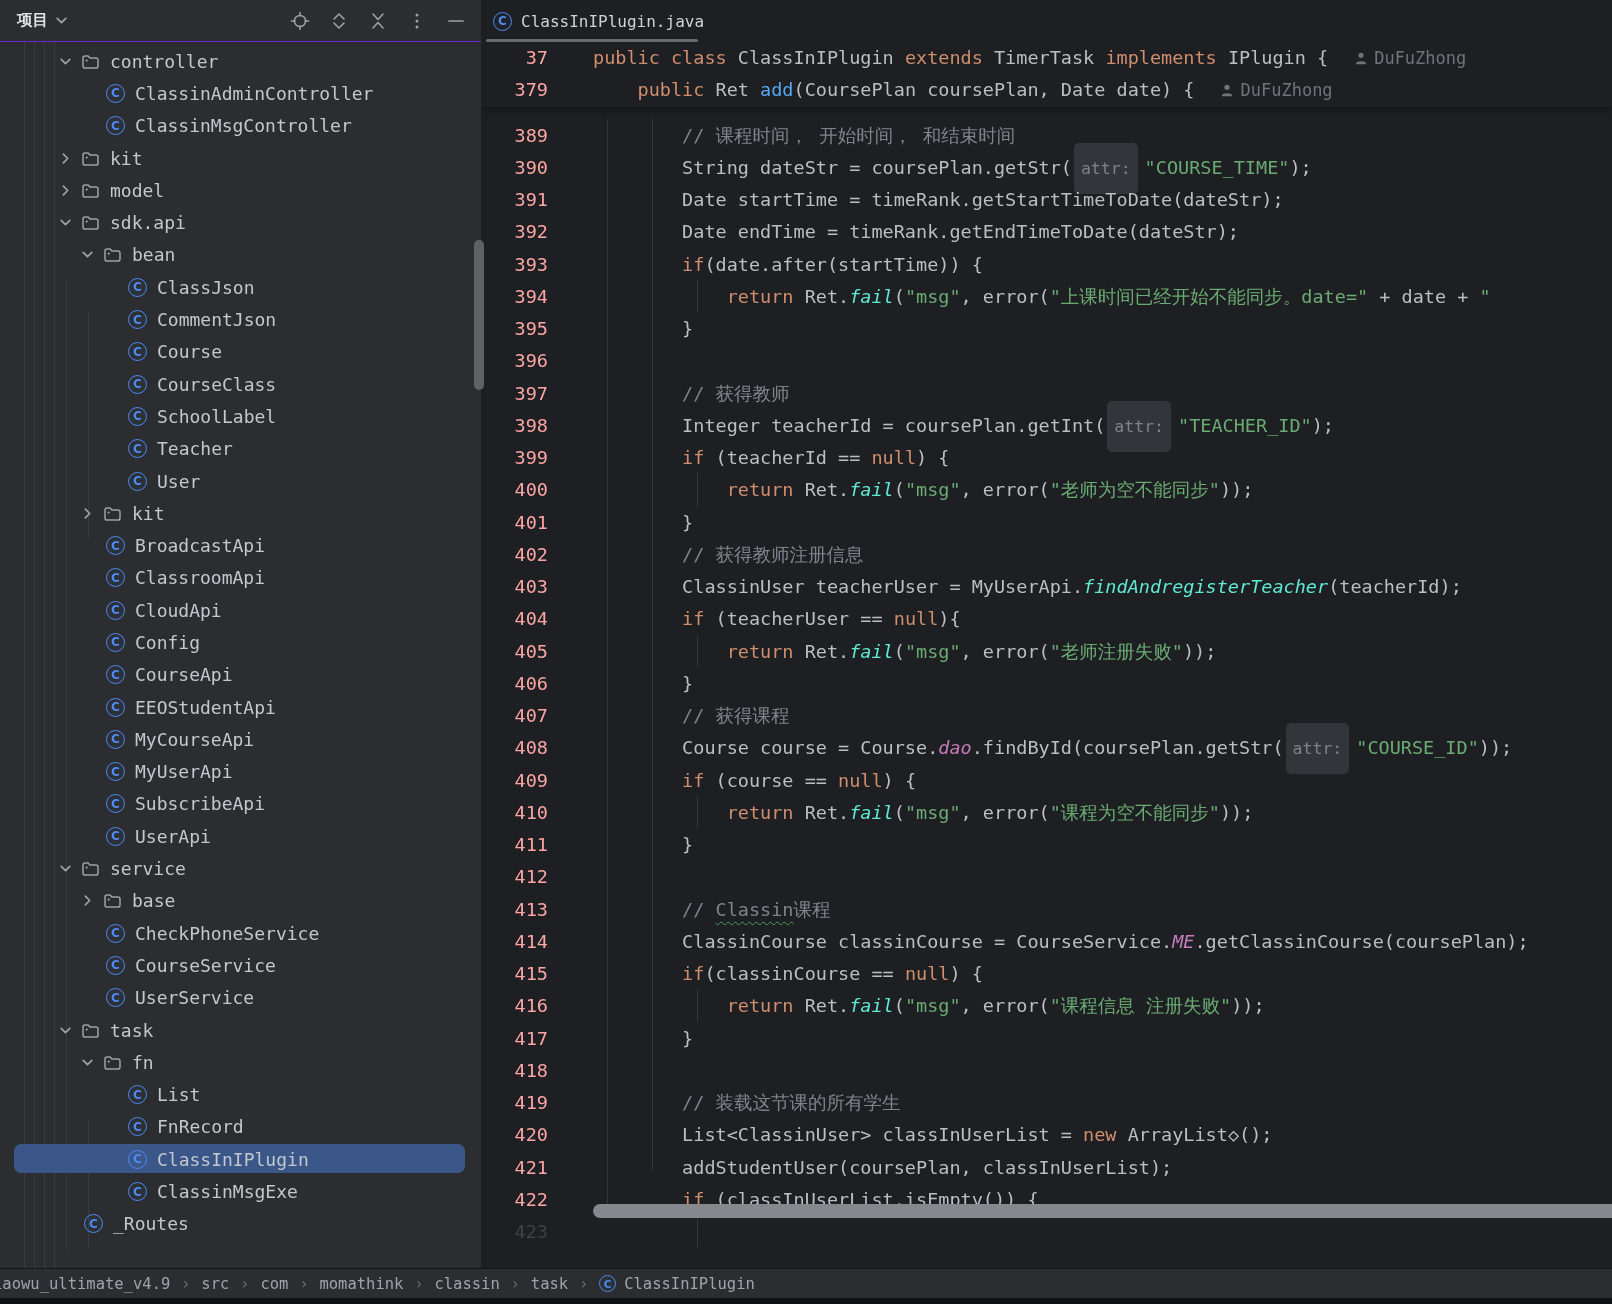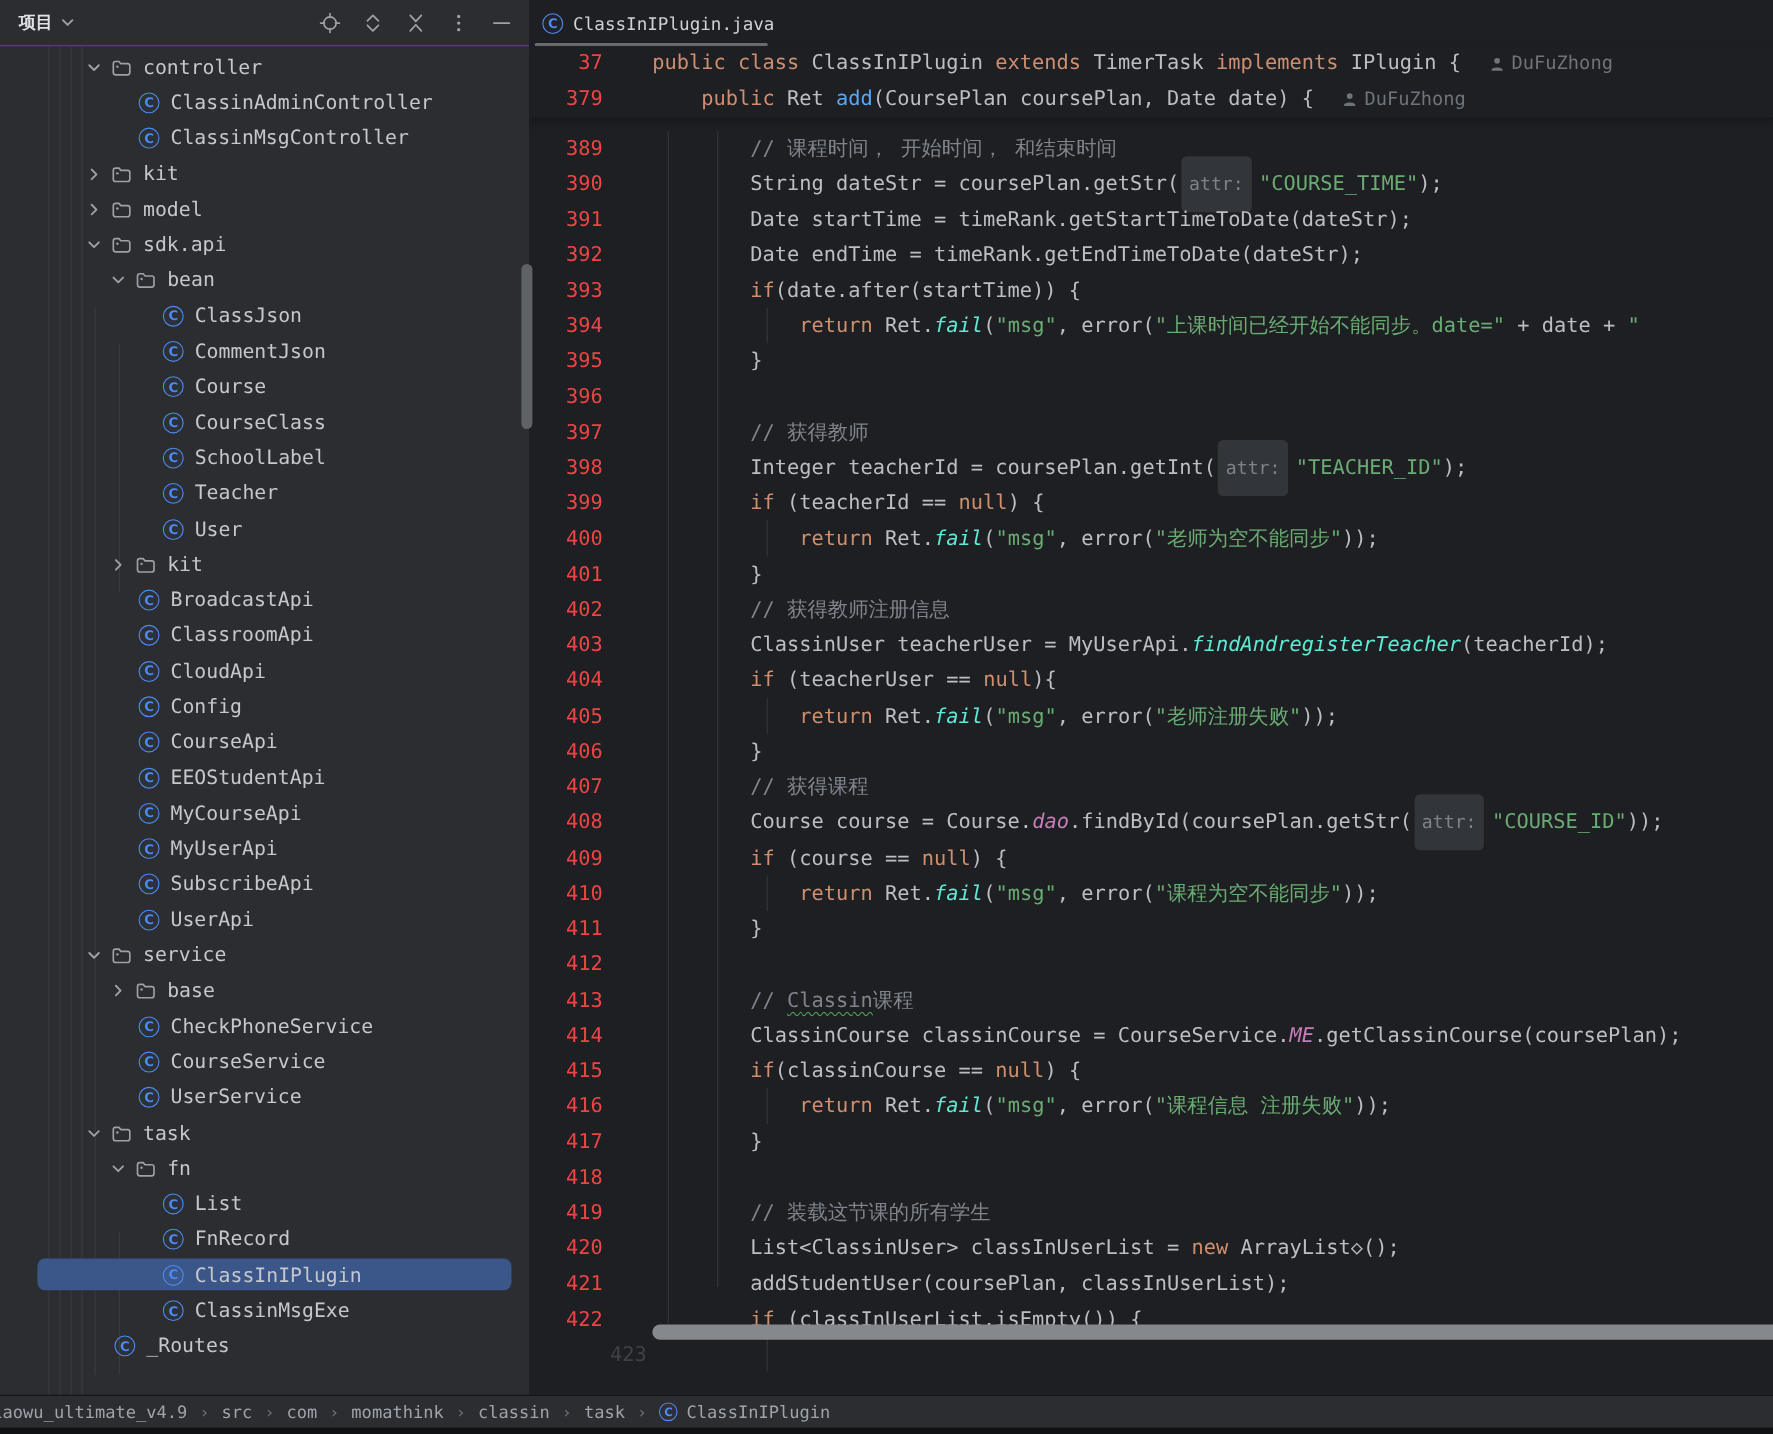--- a/index.html
+++ b/index.html
@@ -7,21 +7,21 @@
        font-family:"DejaVu Sans Mono",monospace;-webkit-font-smoothing:antialiased;}
 
   
   #tree-panel{position:absolute;left:0;top:0;width:481px;height:1268px;background:#2B2D30;overflow:hidden;}
   #tree-header{height:41px;display:flex;align-items:center;border-bottom:1px solid #6d28d9;
                font-family:"DejaVu Sans",sans-serif;}
   #panel-title{color:#DFE1E5;font-size:15.5px;font-weight:bold;margin-left:17px;}
   #title-chev{margin-left:7px;display:flex;}
   #header-icons{margin-left:auto;display:flex;align-items:center;gap:15px;padding-right:13px;}
   .hicon{width:24px;height:24px;display:flex;align-items:center;justify-content:center;border-radius:4px;}
-  #tree-scroll{position:relative;height:1227px;margin-left:20px;}
+  #tree-scroll{position:relative;height:1227px;}
   #tree-rows{position:relative;padding-top:3px;z-index:2;}
   .tree-guide{position:absolute;top:0;bottom:0;width:1px;background:#3A3C40;z-index:1;}
   .tree-guide.seg{bottom:auto;}
   .tree-row{height:32.3px;display:flex;align-items:center;position:relative;font-size:18px;color:#C4C7CD;white-space:nowrap;}
   .tree-row .rowin{display:flex;align-items:center;position:relative;z-index:2;}
   .tree-row.sel::before{content:'';position:absolute;left:14px;right:16px;top:1px;bottom:2px;background:#3B5689;border-radius:7px;z-index:1;}
   .chev{width:14px;height:14px;margin-right:9px;display:flex;align-items:center;justify-content:center;flex:none;}
   .ficon{margin-right:10px;flex:none;display:flex;}
   .ci{width:19px;height:19px;border:1.7px solid #4E8AF0;border-radius:50%;color:#4E8AF0;font-size:12px;font-weight:bold;
       display:inline-flex;align-items:center;justify-content:center;flex:none;margin-right:10px;box-sizing:border-box;
@@ -33,22 +33,22 @@
   #tabbar{position:relative;height:42px;display:flex;align-items:center;}
   #tab{display:flex;align-items:center;height:100%;padding:0 18px 0 12px;position:relative;}
   #tab .ci{margin-right:9px;}
   #tab-label{color:#CED2D6;font-size:16px;}
   #tab-underline{position:absolute;left:5px;bottom:0;width:212px;height:3.5px;background:#6B6F74;border-radius:2px;}
   #code-guides{position:absolute;left:0;top:42px;right:0;bottom:0;z-index:1;}
   .code-guide{position:absolute;width:1px;background:#35373B;}
   #sticky{position:relative;z-index:3;background:#1E1F22;border-bottom:1px solid #17181B;box-shadow:0 3px 7px rgba(0,0,0,0.28);}
   #body-lines{position:relative;z-index:2;padding-top:12px;}
   .code-line{height:32.25px;line-height:32.25px;display:flex;white-space:pre;font-size:18.5px;}
-  .num{width:67px;text-align:right;color:#ef4444;flex:none;}
-  .dim .num{color:#3E4247;margin-left:40px;}
+  .num{width:67px;text-align:right;color:#fca5a5;flex:none;}
+  .dim .num{color:#3E4247;}
   .code{margin-left:45px;flex:none;color:#BCBEC4;}
   .tk-kw{color:#CF8E6D;}
   .tk-str{color:#6AAB73;}
   .tk-cmt{color:#7F848C;}
   .tk-sf{color:#C77DBB;font-style:italic;}
   .tk-mi{color:#5eead4;font-style:italic;}
   .tk-md{color:#56A8F5;}
   .tk-typo{text-decoration:underline wavy #4E9B57;text-decoration-thickness:1px;text-underline-offset:5px;}
   .tk-hint{background:#323539;color:#7E838B;border-radius:5px;padding:16px 7px;margin:0 7px 0 2px;font-size:16.5px;}
   .author{margin-left:26px;color:#6E747C;font-size:17px;display:inline-flex;align-items:center;gap:6px;}

